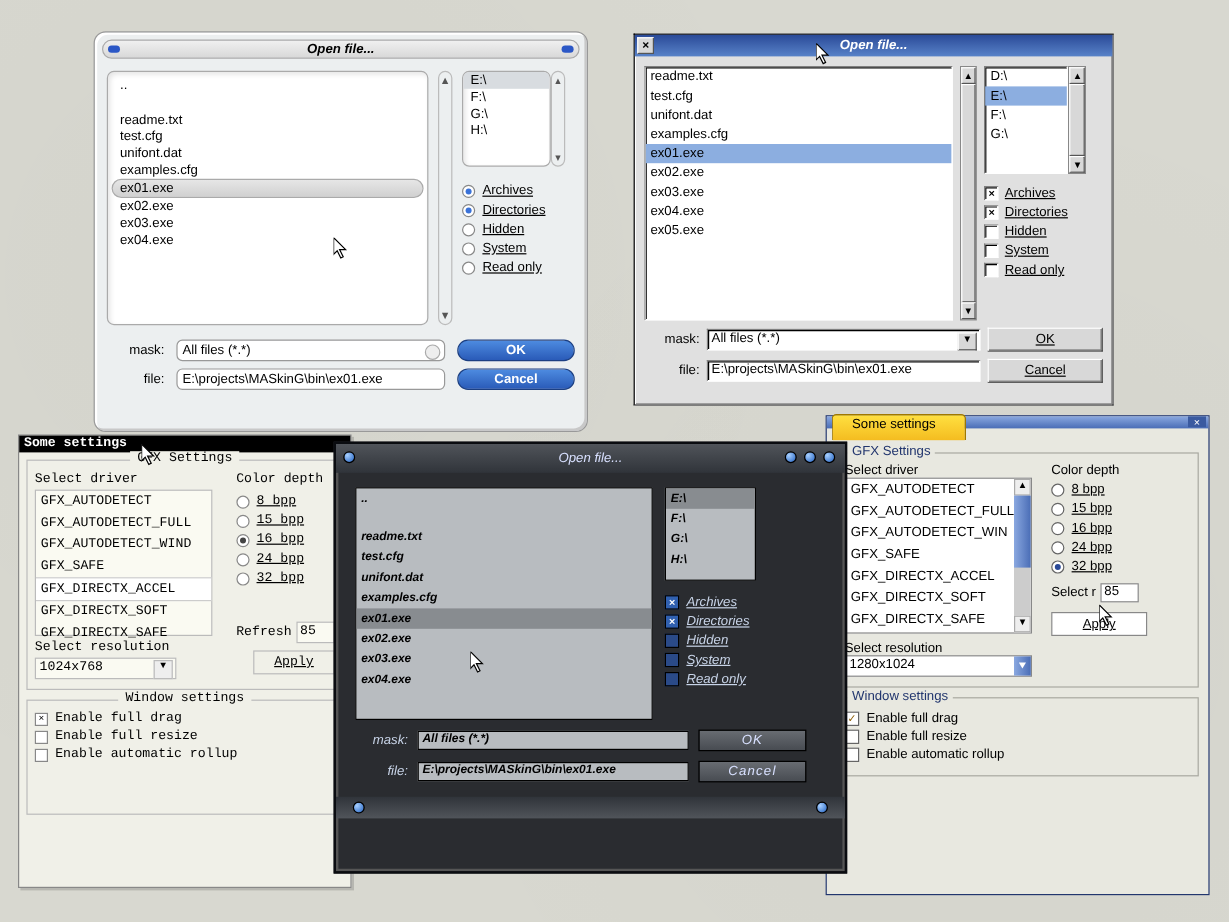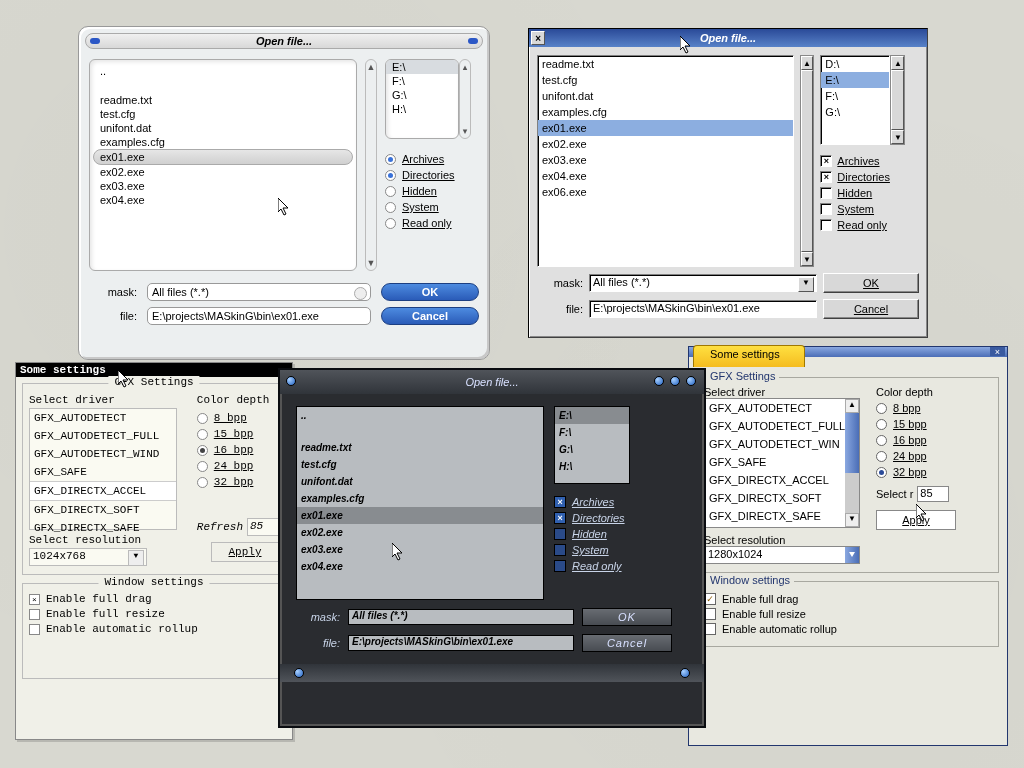--- a/index.html
+++ b/index.html
@@ -110,21 +110,21 @@
 .winC .drvlist{background:#fafaf2;border:1px solid #bbb;height:122px;}
 .winC .drv-item{padding:1px 4px;line-height:16px;}
 .winC .drv-item.sel{background:#fff;border-top:1px solid #ccc;border-bottom:1px solid #ccc;}
 .winC .depthcol{display:flex;flex-direction:column;gap:4px;}
 .winC .radio{display:flex;align-items:center;gap:6px;}
 .winC .rdot{width:11px;height:11px;border:1px solid #888;border-radius:50%;background:#fff;display:flex;align-items:center;justify-content:center;}
 .winC .radio.on .rdot::after{content:'';width:5px;height:5px;border-radius:50%;background:#444;}
 .winC .subl{margin:4px 0 2px 0;}
 .winC .dd{background:#fafaf2;border:1px solid #bbb;height:18px;padding:1px 3px;position:relative;width:118px;}
 .winC .dd::after{content:'▼';position:absolute;right:2px;top:1px;width:14px;height:14px;border:1px solid #bbb;background:#eee;font-size:8px;text-align:center;}
-.winC .rfrow{display:flex;align-items:center;gap:4px;justify-content:flex-start;font-style:italic;}
+.winC .rfrow{display:flex;align-items:center;gap:4px;justify-content:flex-start;}
 .winC .numin{width:32px;height:18px;border:1px solid #bbb;background:#fafaf2;padding:1px 2px;}
 .winC .btn{width:68px;height:20px;border:1px solid #bbb;background:#f0f0e8;display:flex;align-items:center;justify-content:center;margin-left:auto;}
 .winC .chk{display:flex;align-items:center;gap:6px;margin:3px 0;}
 .winC .cbox{width:11px;height:11px;border:1px solid #888;background:#fff;display:flex;align-items:center;justify-content:center;font-size:8px;}
 .winC .ref-apply{display:flex;flex-direction:column;gap:6px;align-items:flex-end;}
 
 
 .winD {
   left:688px; top:346px; width:320px; height:400px;
   background:#e8e8e0; border:1px solid #22366e;
@@ -440,21 +440,21 @@
     <div class="row-upper">
       <div class="filelist">
         <div class="list-item">readme.txt</div>
         <div class="list-item">test.cfg</div>
         <div class="list-item">unifont.dat</div>
         <div class="list-item">examples.cfg</div>
         <div class="list-item sel">ex01.exe</div>
         <div class="list-item">ex02.exe</div>
         <div class="list-item">ex03.exe</div>
         <div class="list-item">ex04.exe</div>
-        <div class="list-item">ex06.exe</div>
+        <div class="list-item">ex05.exe</div>
       </div>
       <div class="sbar" style="height:212px;">
           <div class="sbtn">▲</div>
           <div class="thumb" style="flex:1"></div>
           <div class="sbtn">▼</div>
         </div>
       <div class="right-col">
         <div class="drivewrap">
           <div class="drivelist">
             <div class="list-item">D:\</div>

